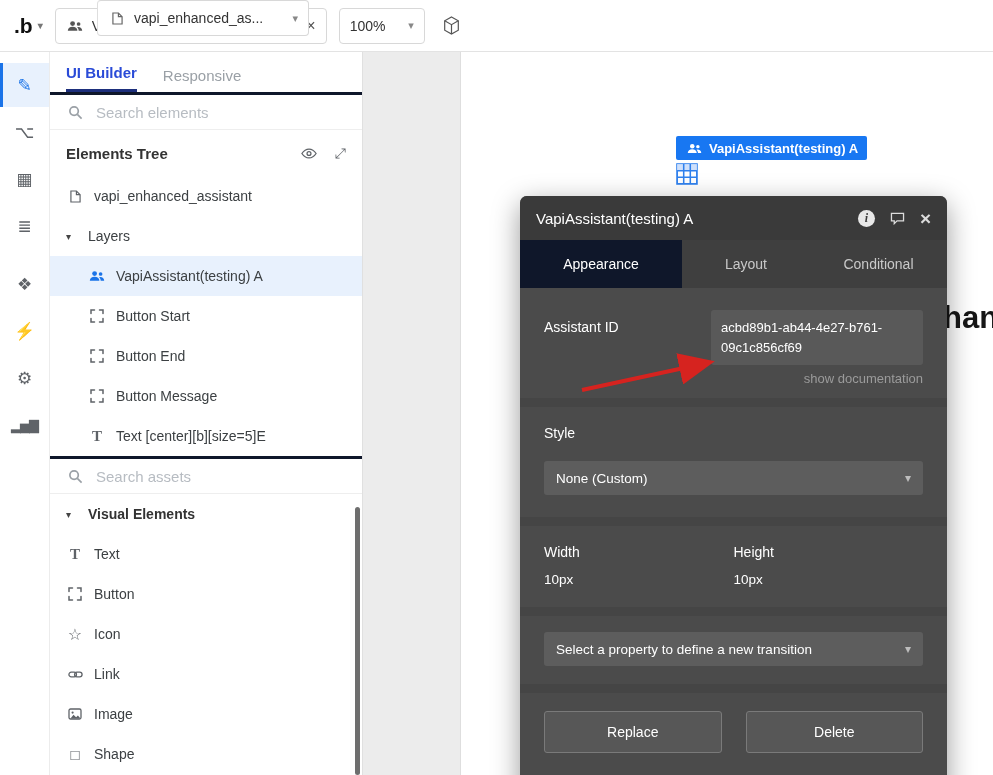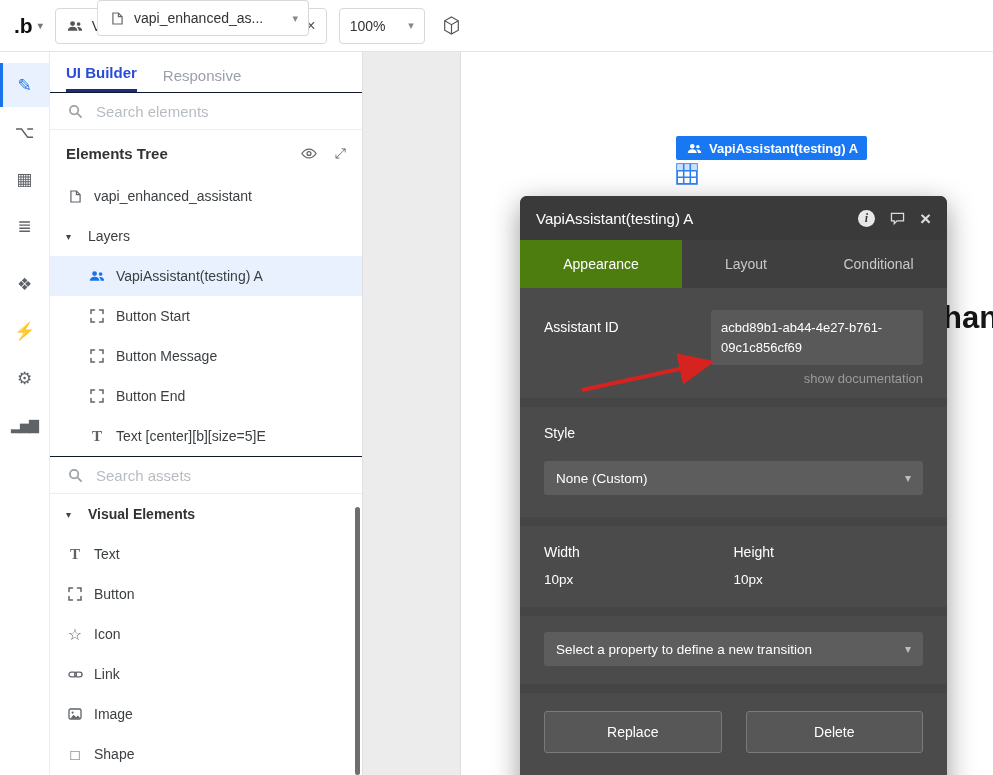--- a/index.html
+++ b/index.html
@@ -32,21 +32,21 @@
   .rail-item.gap{margin-top:14px}
   .bars{letter-spacing:-1px;font-size:13px}
 
   
   .panel{position:absolute;top:52px;left:50px;width:313px;bottom:0;background:#fff;
          border-right:1px solid #e0e0e0;box-sizing:border-box;z-index:8;overflow:hidden}
   .ptabs{height:40px;display:flex;align-items:flex-end;gap:26px;padding:0 16px;box-sizing:border-box}
   .ptab{font-size:15px;padding-bottom:8px;cursor:pointer}
   .ptab.active{color:#2a4bd7;font-weight:bold;border-bottom:3px solid #1d2f7c}
   .ptab.inactive{color:#9aa0a6}
-  .searchbox{height:38px;border-top:1px solid #0f172a;border-bottom:1px solid #eee;
+  .searchbox{height:38px;border-top:3px solid #0f172a;border-bottom:1px solid #eee;
              display:flex;align-items:center;gap:10px;padding:0 16px;box-sizing:border-box}
   .searchbox input{border:0;outline:0;flex:1;font-family:"Liberation Sans",sans-serif;
                    font-size:15px;color:#333;background:transparent}
   ::placeholder{color:#b7bcc2;opacity:1}
   .tree-header{height:46px;display:flex;align-items:center;padding:0 16px;gap:24px;box-sizing:border-box}
   .tree-title{font-weight:bold;font-size:15px;color:#333;flex:1}
   .tree-icons{display:flex;gap:18px;color:#5f6368;align-items:center}
   .tree-icons .expand{font-size:14px;cursor:pointer}
   .row{height:40px;display:flex;align-items:center;gap:10px;padding:0 16px;
        font-size:14px;color:#3c4043;box-sizing:border-box;cursor:pointer}
@@ -75,21 +75,21 @@
   .ins-title{height:44px;background:#3a3a3a;display:flex;align-items:center;padding:0 16px;gap:15px;box-sizing:border-box}
   .ins-title .t{flex:1;font-size:15px}
   .info-ic{width:17px;height:17px;border-radius:50%;background:#e8e8e8;color:#3a3a3a;
            display:flex;align-items:center;justify-content:center;font-size:12px;font-weight:bold;
            font-family:"Liberation Serif",serif;font-style:italic;cursor:pointer}
   .bubble-ic{color:#dcdcdc;display:flex;cursor:pointer}
   .ins-close{color:#dcdcdc;font-size:19px;font-weight:bold;line-height:1;cursor:pointer}
   .ins-tabs{display:flex;background:#3f3f3f;height:48px}
   .ins-tab{display:flex;align-items:center;justify-content:center;font-size:14px;color:#c9c9c9;cursor:pointer}
   .ins-tab.t0{width:162px}.ins-tab.t1{width:128px}.ins-tab.t2{width:137px}
-  .ins-tab.active{background:#4d7c0f;color:#fff}
+  .ins-tab.active{background:#0f172a;color:#fff}
   .sep{height:9px;background:#454545}
   .sec-assist{display:flex;padding:22px 24px 12px;gap:0}
   .sec-assist .lbl{flex:1;font-size:14px;padding-top:9px}
   .aid-col{width:212px}
   .aid-box{background:#595959;border-radius:3px;padding:8px 10px;font-size:13px;line-height:1.5;
            word-break:break-word;cursor:text}
   .show-doc{text-align:right;color:#9b9b9b;font-size:13px;margin-top:6px;cursor:pointer}
   .lbl-s{font-size:14px}
   .sec-style{padding:18px 24px 22px}
   .sec-style .lbl-s{margin-bottom:20px}
@@ -250,30 +250,30 @@
       </span>
       <span>Button Start</span>
     </div>
 
     <div class="row child">
       <span class="ic">
         <svg viewBox="0 0 14 14" width="14" height="14" fill="none" stroke="currentColor" stroke-width="1.5" stroke-linecap="round">
             <path d="M1 4.5V1h3.5M9.5 1H13v3.5M13 9.5V13H9.5M4.5 13H1V9.5"></path>
           </svg>
       </span>
-      <span>Button Message</span>
+      <span>Button End</span>
     </div>
 
     <div class="row child">
       <span class="ic">
         <svg viewBox="0 0 14 14" width="14" height="14" fill="none" stroke="currentColor" stroke-width="1.5" stroke-linecap="round">
             <path d="M1 4.5V1h3.5M9.5 1H13v3.5M13 9.5V13H9.5M4.5 13H1V9.5"></path>
           </svg>
       </span>
-      <span>Button End</span>
+      <span>Button Message</span>
     </div>
 
     <div class="row child">
       <span class="ic serifT">T</span>
       <span>Text [center][b][size=5]E</span>
     </div>
 
     <div class="searchbox">
       <span class="ic">
         <svg viewBox="0 0 16 16" width="15" height="15" fill="none" stroke="#9aa0a6" stroke-width="1.8">

